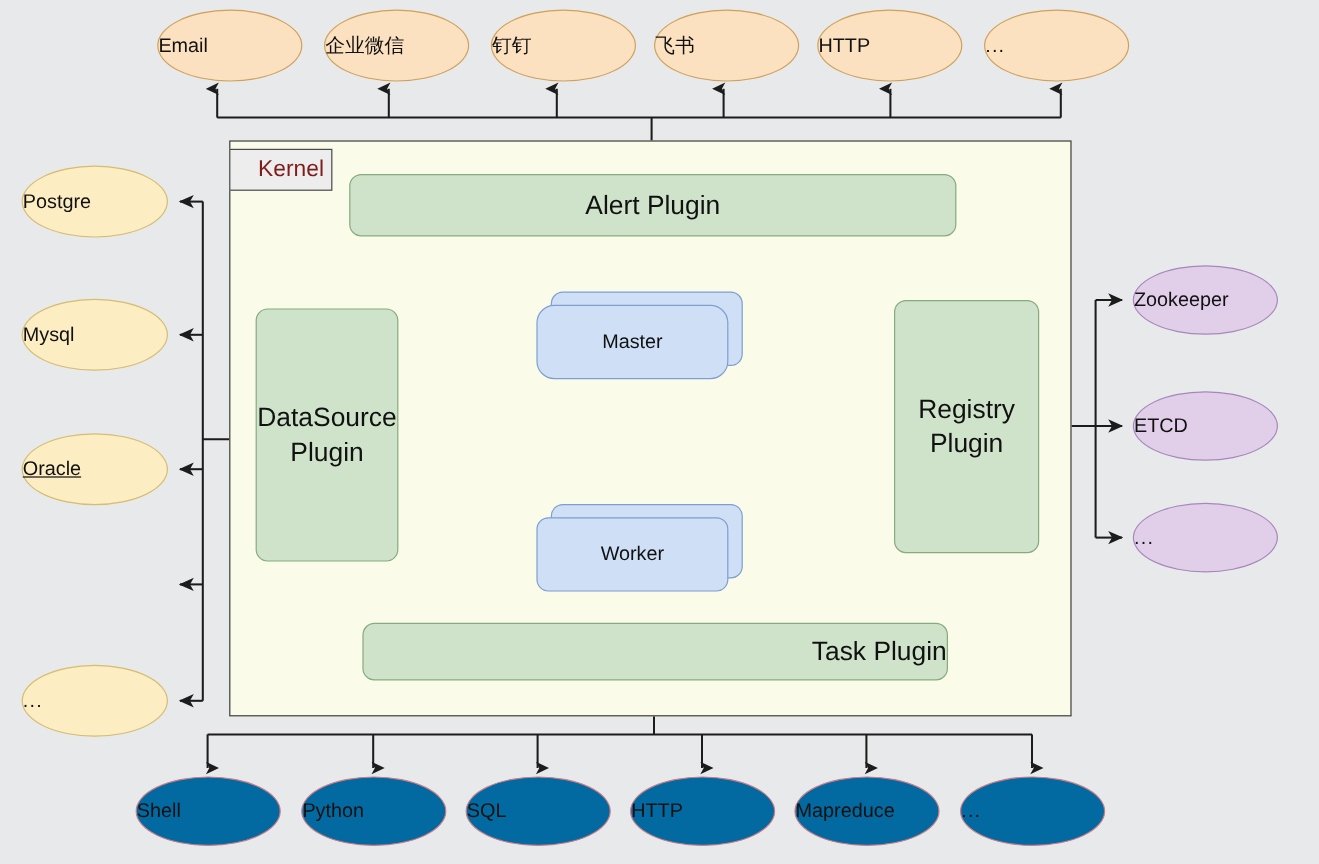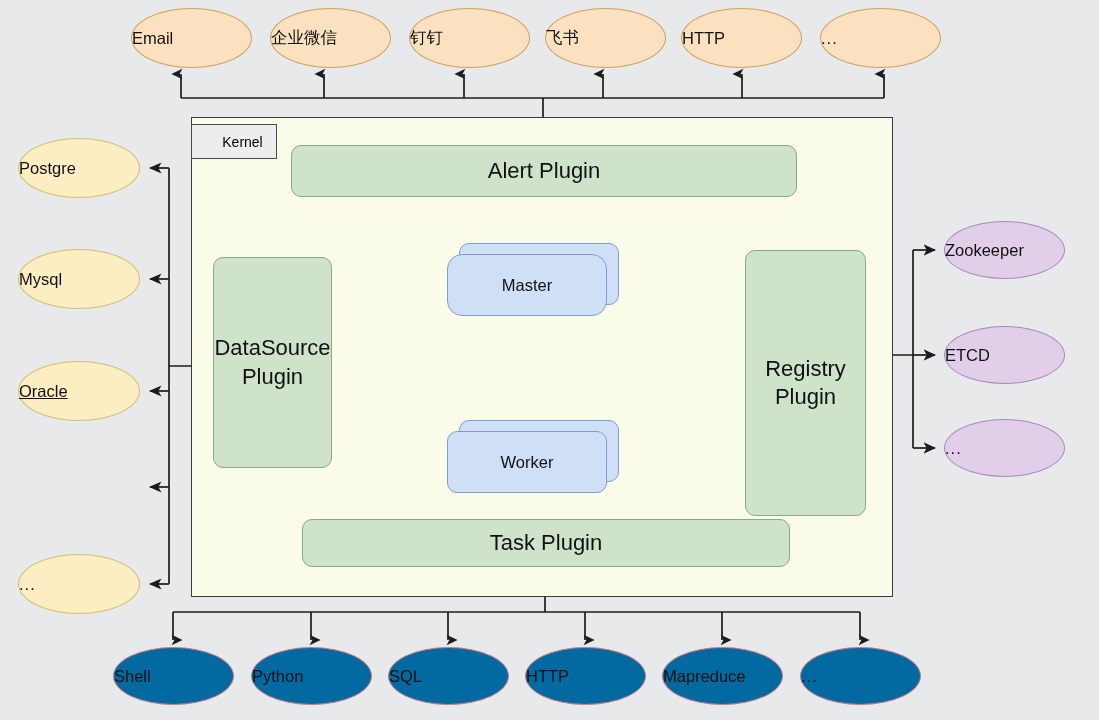--- a/index.html
+++ b/index.html
@@ -43,22 +43,22 @@
     left: 191px;
     top: 124px;
     width: 86px;
     height: 35px;
     background: #ededed;
     border: 1.4px solid #4a4a4a;
     box-sizing: border-box;
     display: flex;
     align-items: center;
     justify-content: center;
-    font-size: 14px;
-    color: #000000;
+    font-size: 19px;
+    color: #7f1d1d;
     padding-left: 17px;
   }
   
   .node {
     position: absolute;
     box-sizing: border-box;
     display: flex;
     align-items: center;
     justify-content: center;
     text-align: center;
@@ -186,26 +186,26 @@
 
   <div class="node plugin" style="left:291px; top:145px; width:506px; height:52px;">
     <span>Alert Plugin</span>
   </div>
 
   <div class="node plugin" style="left:213px; top:257px; width:119px; height:211px; flex-direction:column;">
     <span>DataSource</span>
     <span>Plugin</span>
   </div>
 
-  <div class="node plugin" style="left:745px; top:250px; width:121px; height:266px; flex-direction:column;">
+  <div class="node plugin" style="left:745px; top:250px; width:121px; height:211px; flex-direction:column;">
     <span>Registry</span>
     <span>Plugin</span>
   </div>
 
-  <div class="node plugin" style="left:302px; top:519px; width:488px; height:48px;">
+  <div class="node plugin" style="left:302px; top:519px; width:488px; height:48px;justify-content:flex-end;">
     <span>Task Plugin</span>
   </div>
 
   <div class="stack" style="left:447px; top:243px; width:172px; height:75px;">
     <div class="sheet back" style="width:160px; height:62px;"></div>
     <div class="sheet front" style="width:160px; height:62px;border-radius:15px;">
       <span>Master</span>
     </div>
   </div>
 

